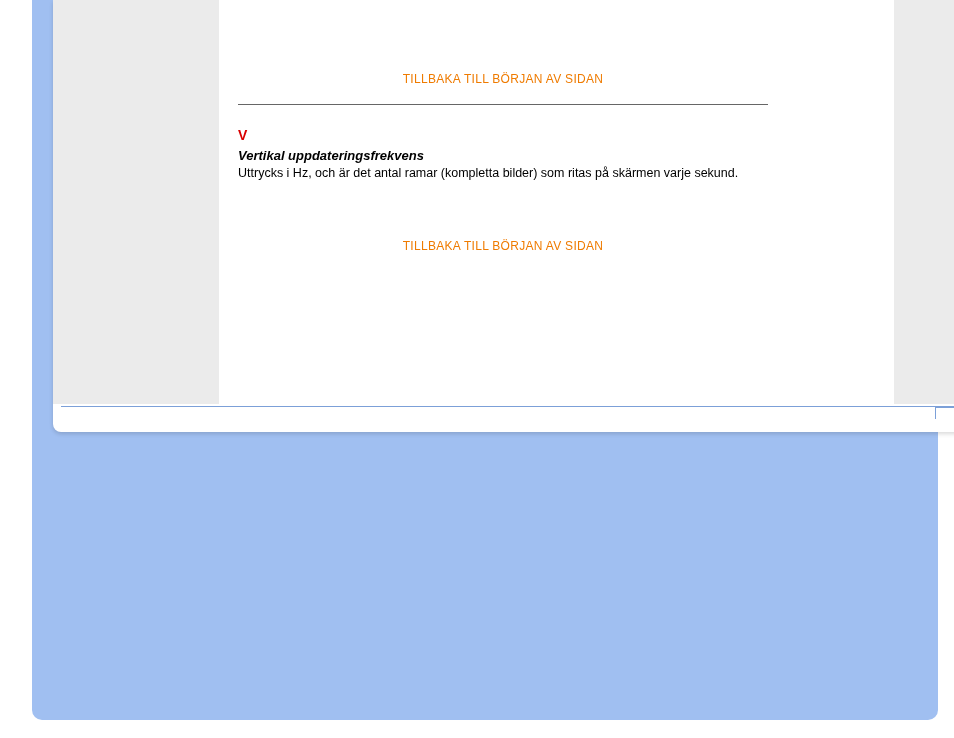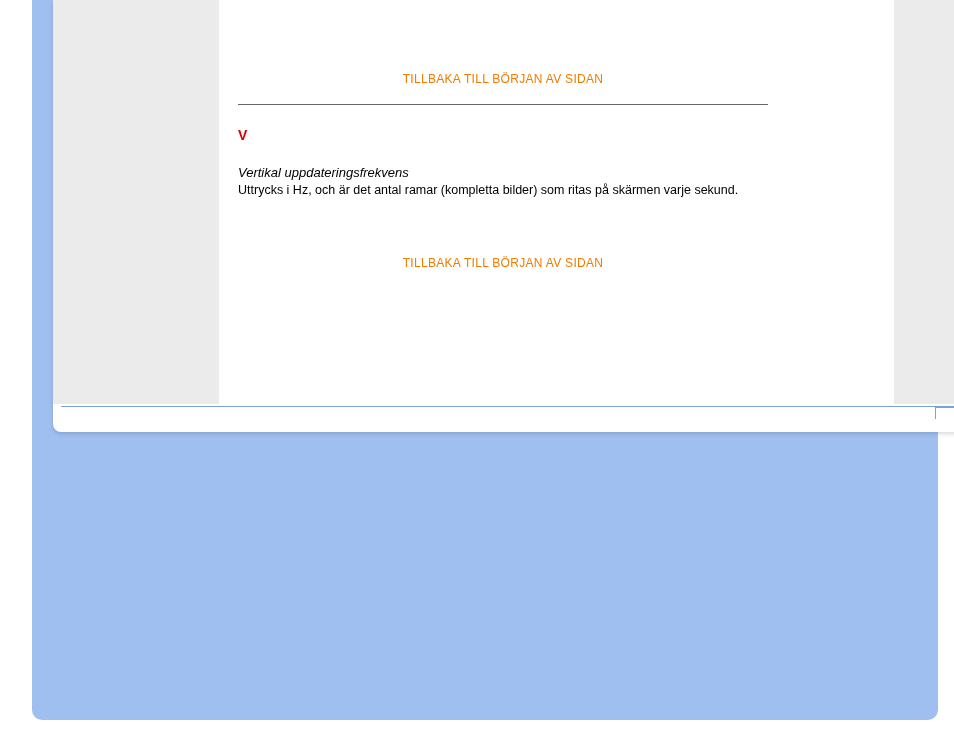--- a/index.html
+++ b/index.html
@@ -59,24 +59,24 @@
     border-top: 1px solid #666;
     margin: 18px 0 0 0;
   }
   .section-letter {
     color: #d90000;
     font-weight: bold;
     font-size: 14px;
     margin-top: 22px;
   }
   .term {
-    font-weight: normal;
+    font-weight: bold;
     font-style: italic;
     font-size: 13px;
-    margin-top: 22px;
+    margin-top: 5px;
   }
   .definition {
     font-size: 12.5px;
     color: #000;
     margin-top: 2px;
     line-height: 1.4;
   }
   .back-link.second {
     margin-top: 56px;
   }

